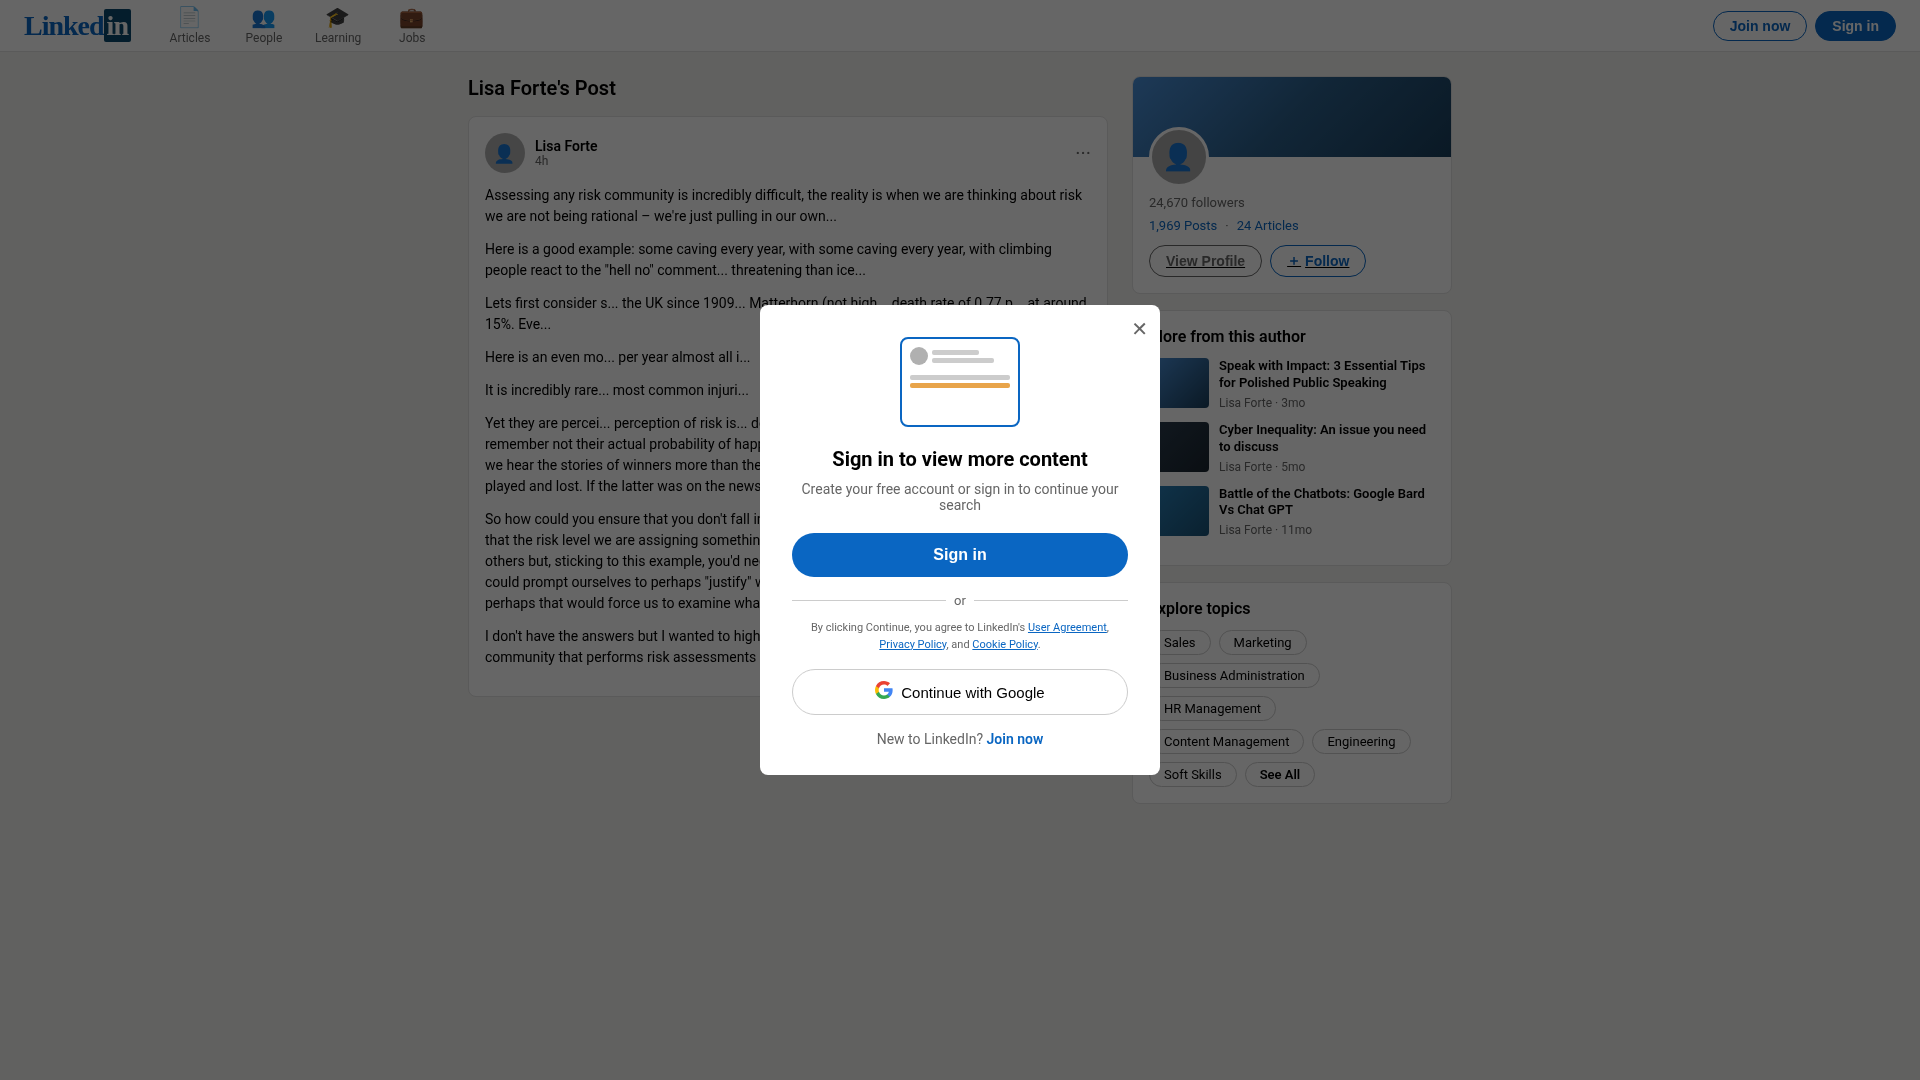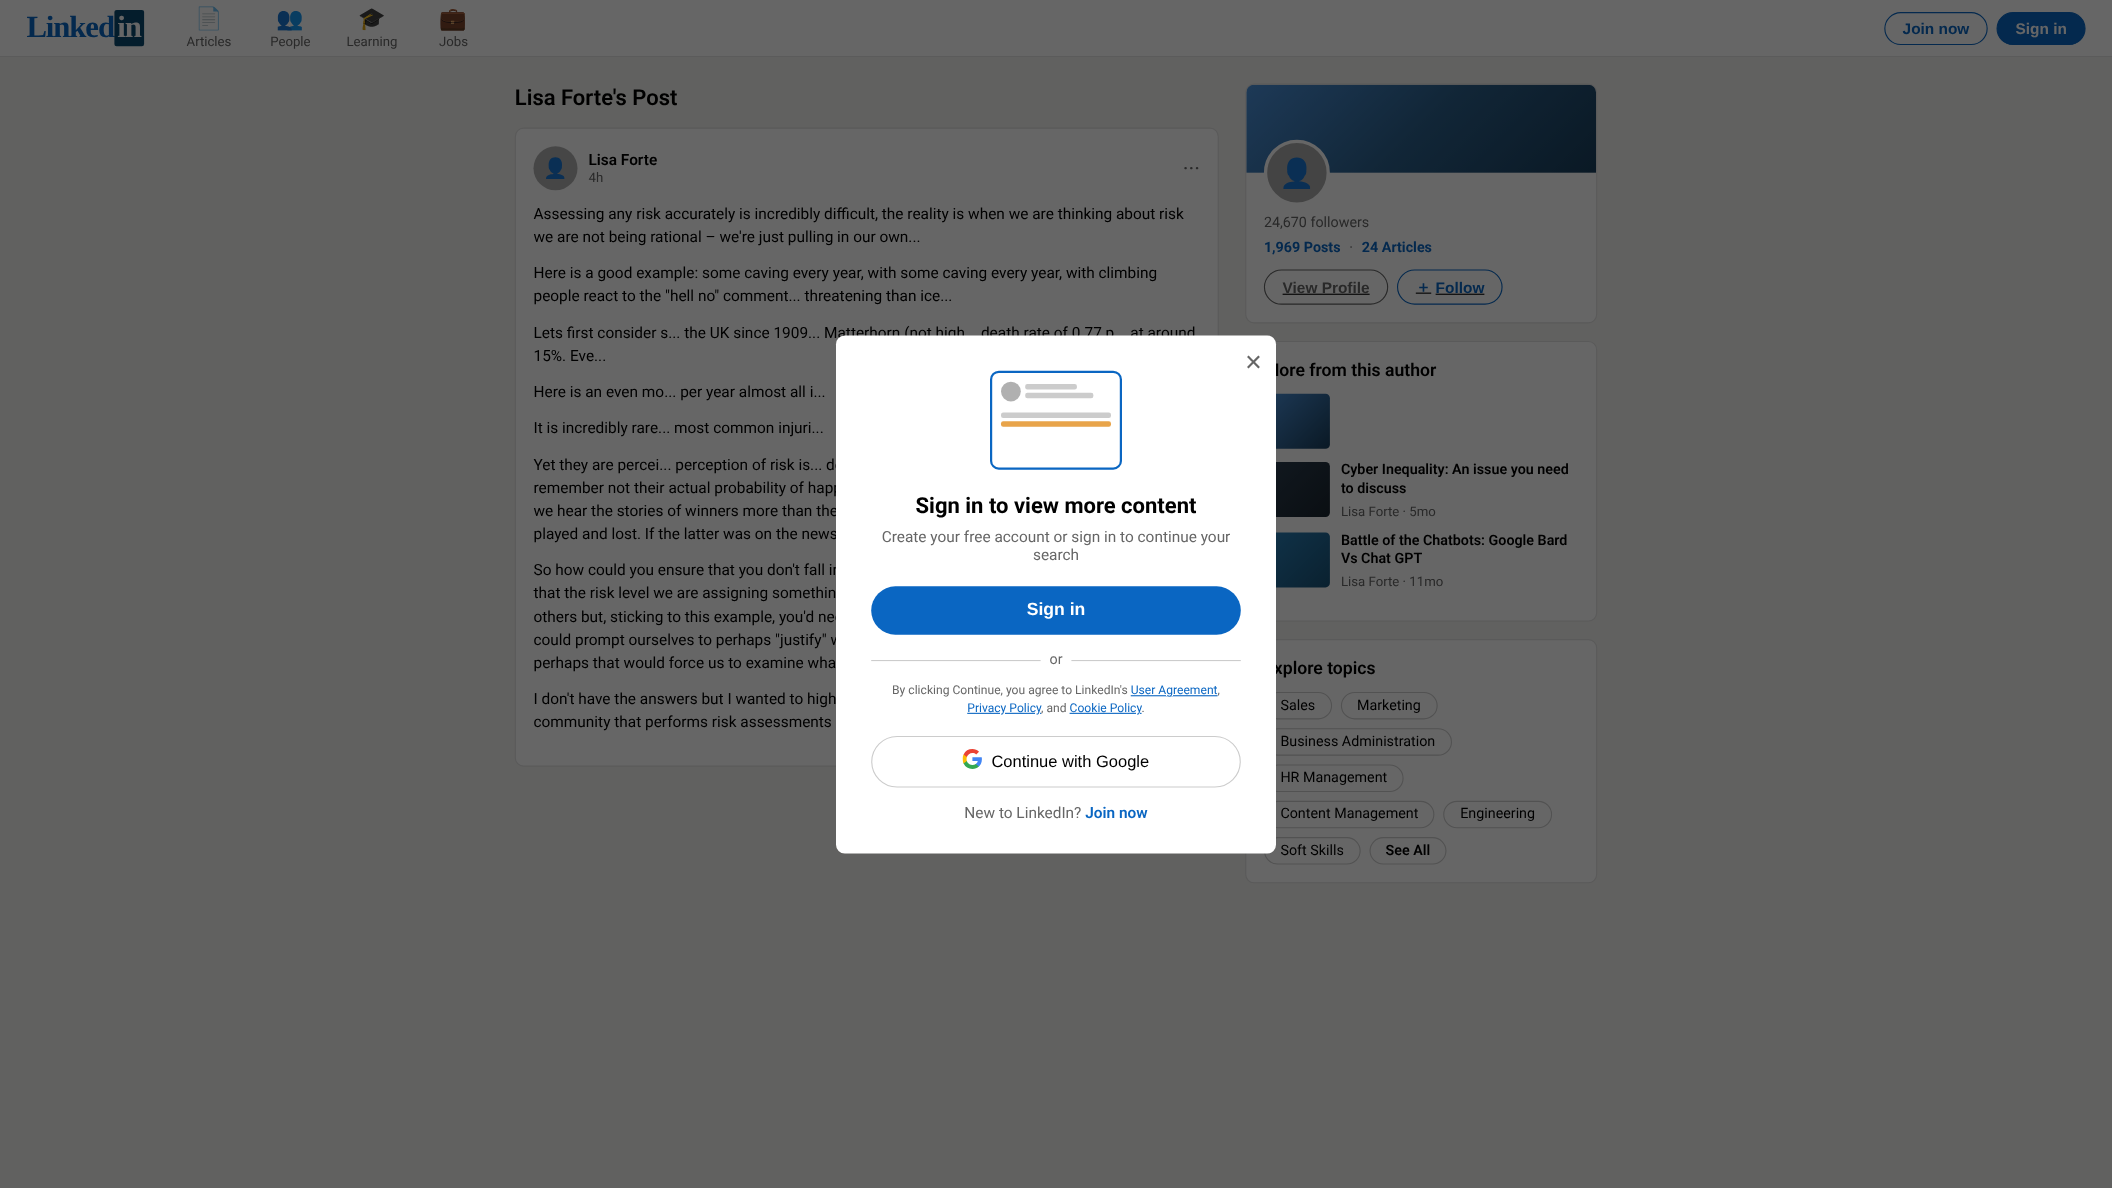--- a/index.html
+++ b/index.html
@@ -85,21 +85,21 @@
     }
     .profile-avatar-wrap { padding: 0 16px; position: relative; }
     .profile-avatar {
       width: 60px; height: 60px; border-radius: 50%; background: #aaa;
       border: 3px solid #fff; margin-top: -30px;
       display: flex; align-items: center; justify-content: center; font-size: 26px; color: #fff;
     }
     .profile-info { padding: 8px 16px 16px; }
     .followers-text { font-size: 13px; color: #666; margin-bottom: 8px; }
     .profile-stats { display: flex; gap: 8px; margin-bottom: 12px; }
-    .stat-link { color: #0a66c2; font-size: 13px; font-weight: 700; cursor: pointer; }
+    .stat-link { color: #0a66c2; font-size: 13px; font-weight: 400; cursor: pointer; }
     .stat-sep { color: #666; font-size: 13px; }
     .profile-actions { display: flex; gap: 8px; text-decoration: underline; }
     .btn-view-profile {
       border: 1px solid #666; background: transparent; color: #666;
       padding: 6px 16px; border-radius: 16px; cursor: pointer; font-size: 14px; font-weight: 600;
     }
     .btn-follow {
       border: 1px solid #0a66c2; background: transparent; color: #0a66c2;
       padding: 6px 16px; border-radius: 16px; cursor: pointer; font-size: 14px; font-weight: 600;
       display: flex; align-items: center; gap: 4px;
@@ -235,21 +235,21 @@
     <div class="post-card">
       <div class="post-author-row">
         <div class="avatar-circle">👤</div>
         <div>
           <div class="author-name">Lisa Forte</div>
           <div class="post-time">4h</div>
         </div>
         <div class="post-menu">···</div>
       </div>
       <div class="post-body">
-        <p>Assessing any risk accurately is incredibly difficult, the reality is when we are thinking about risk we are not being rational – we're just pulling in our own...</p>
+        <p>Assessing any risk community is incredibly difficult, the reality is when we are thinking about risk we are not being rational – we're just pulling in our own...</p>
         <p>Here is a good example: some caving every year, with some caving every year, with climbing people react to the "hell no" comment... threatening than ice...</p>
         <p>Lets first consider s... the UK since 1909... Matterhorn (not high... death rate of 0.77 p... at around 15%. Eve...</p>
         <p>Here is an even mo... per year almost all i...</p>
         <p>It is incredibly rare... most common injuri...</p>
         <p>Yet they are percei... perception of risk is... deaths in caves tha... weight to things you can remember not their actual probability of happening - this is why people play the lottery because we hear the stories of winners more than the tales of the millions and millions of people who played and lost. If the latter was on the news we'd likely deem it a waste of time.</p>
         <p>So how could you ensure that you don't fall into this trap? Without strategies how can we be sure that the risk level we are assigning something is accurate? We could collaborate and discuss with others but, sticking to this example, you'd need a cross section of people including cavers. We could prompt ourselves to perhaps "justify" why we think something is as risky as we feel - perhaps that would force us to examine what is behind the perception?</p>
         <p>I don't have the answers but I wanted to highlight that we are bad at this. Which means, as a community that performs risk assessments almost daily, we probably ought to have...</p>
       </div>
     </div>
   </div>
@@ -276,20 +276,28 @@
           </button>
         </div>
       </div>
     </div>
 
     <div class="more-section">
       <div class="section-title">More from this author</div>
 
       <div class="article-item">
         <div class="article-thumb thumb-blue"></div>
+        <div class="article-info">
+          <div class="article-title">Speak with Impact: 3 Essential Tips for Polished Public Speaking</div>
+          <div class="article-meta">
+            <span>Lisa Forte</span>
+            <span> · </span>
+            <span>3mo</span>
+          </div>
+        </div>
       </div>
 
       <div class="article-item">
         <div class="article-thumb thumb-dark"></div>
         <div class="article-info">
           <div class="article-title">Cyber Inequality: An issue you need to discuss</div>
           <div class="article-meta">
             <span>Lisa Forte</span>
             <span> · </span>
             <span>5mo</span>

